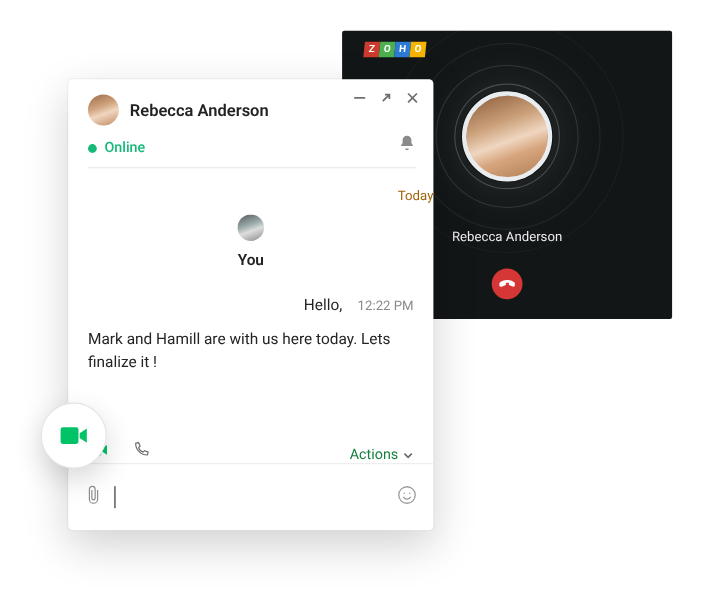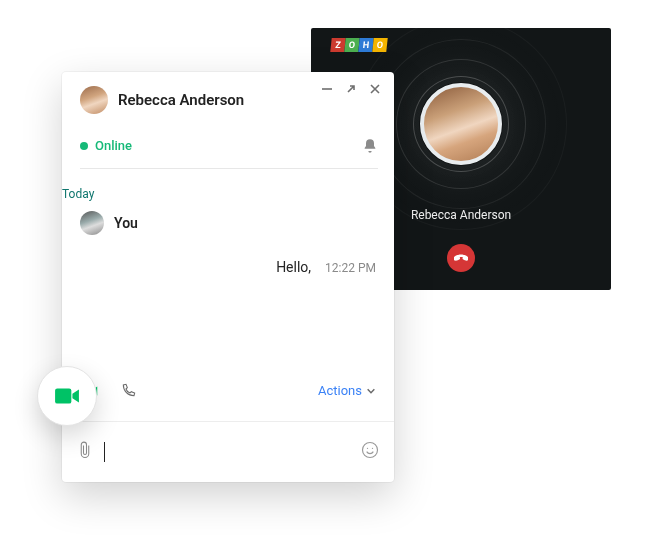--- a/index.html
+++ b/index.html
@@ -70,49 +70,49 @@
     background:linear-gradient(160deg,#9a6a4a 0%,#d1a57f 40%,#f0d6c0 60%,#c08a60 100%);
   }
   .chat-title{font-size:15px;font-weight:600;color:#222;}
   .win-controls{
     position:absolute;right:12px;top:10px;display:flex;gap:10px;align-items:center;
     color:#6f6f6f;
   }
   .win-controls span{display:inline-flex;align-items:center;justify-content:center;width:14px;height:14px;}
   .win-controls svg{width:12px;height:12px;stroke:#6f6f6f;fill:none;stroke-width:1.6;}
   .status-row{
-    display:flex;align-items:flex-start;justify-content:space-between;
-    margin-top:24px;
+    display:flex;align-items:flex-end;justify-content:space-between;
+    margin-top:8px;
   }
   .status-left{display:flex;align-items:center;gap:7px;}
   .status-dot{width:8px;height:8px;border-radius:50%;background:#16b978;}
   .status-text{color:#16b978;font-size:13px;font-weight:500;}
   .bell svg{width:16px;height:16px;fill:#8b8b8b;}
   .divider{height:1px;background:#e7e7e7;margin:10px 0 0 0;}
   .date-sep{
-    text-align:left;font-size:12px;color:#0f766e;padding:12px 0 10px 0;position:relative;
+    text-align:right;font-size:12px;color:#a16207;padding:12px 0 10px 0;position:relative;
   }
 
   .chat-body{flex:1;padding:0 18px;overflow:hidden;}
-  .msg-head{display:flex;align-items:center;gap:10px;margin-bottom:10px;}
+  .msg-head{display:flex;align-items:center;gap:10px;margin-bottom:10px;flex-direction:column;}
   .msg-avatar{
     width:24px;height:24px;border-radius:50%;
     background:linear-gradient(160deg,#555 0%,#9aa 40%,#ddd 60%,#888 100%);
   }
   .msg-from{font-size:14px;font-weight:600;color:#222;}
   .msg-line{
     display:flex;align-items:baseline;justify-content:flex-end;gap:14px;
     margin-bottom:10px;
   }
   .msg-text{font-size:14px;color:#242424;line-height:1.5;}
   .msg-time{font-size:12px;color:#8a8a8a;white-space:nowrap;margin-top:16px;}
 
   .actions-row{
-    display:flex;align-items:flex-start;justify-content:space-between;
-    padding:0 18px;height:38px;color:#3b82f6;font-size:13px;
+    display:flex;align-items:flex-end;justify-content:space-between;
+    padding:0 18px;height:38px;color:#15803d;font-size:13px;
   }
   .actions-left{display:flex;align-items:center;gap:22px;}
   .video-icon svg{fill:#00c266;}
   .call-icon svg{fill:none;stroke:#6a6a6a;stroke-width:1.6;}
   .actions-link{display:flex;align-items:center;gap:4px;cursor:default;}
   .actions-link svg{width:10px;height:10px;stroke:#6a6a6a;fill:none;stroke-width:1.8;}
 
   .input-row{
     border-top:1px solid #ededed;display:flex;align-items:center;
     padding:6px 14px 6px 14px;height:48px;
@@ -206,20 +206,23 @@
 
     <div class="chat-body">
       <div class="msg-head">
         <div class="msg-avatar"></div>
         <div class="msg-from">You</div>
       </div>
       <div class="msg-line">
         <div class="msg-text">Hello,</div>
         <div class="msg-time">12:22 PM</div>
       </div>
+      <div class="msg-line">
+        <div class="msg-text">Mark and Hamill are with us here today. Lets finalize it !</div>
+      </div>
     </div>
 
     <div class="actions-row">
       <div class="actions-left">
         <span class="video-icon" aria-label="video-call">
           <svg width="18" height="14" viewBox="0 0 24 18">
             <rect x="1" y="2" width="15" height="14" rx="2"></rect>
               <path d="M17 7l6-4v12l-6-4z"></path>
           </svg>
         </span>

